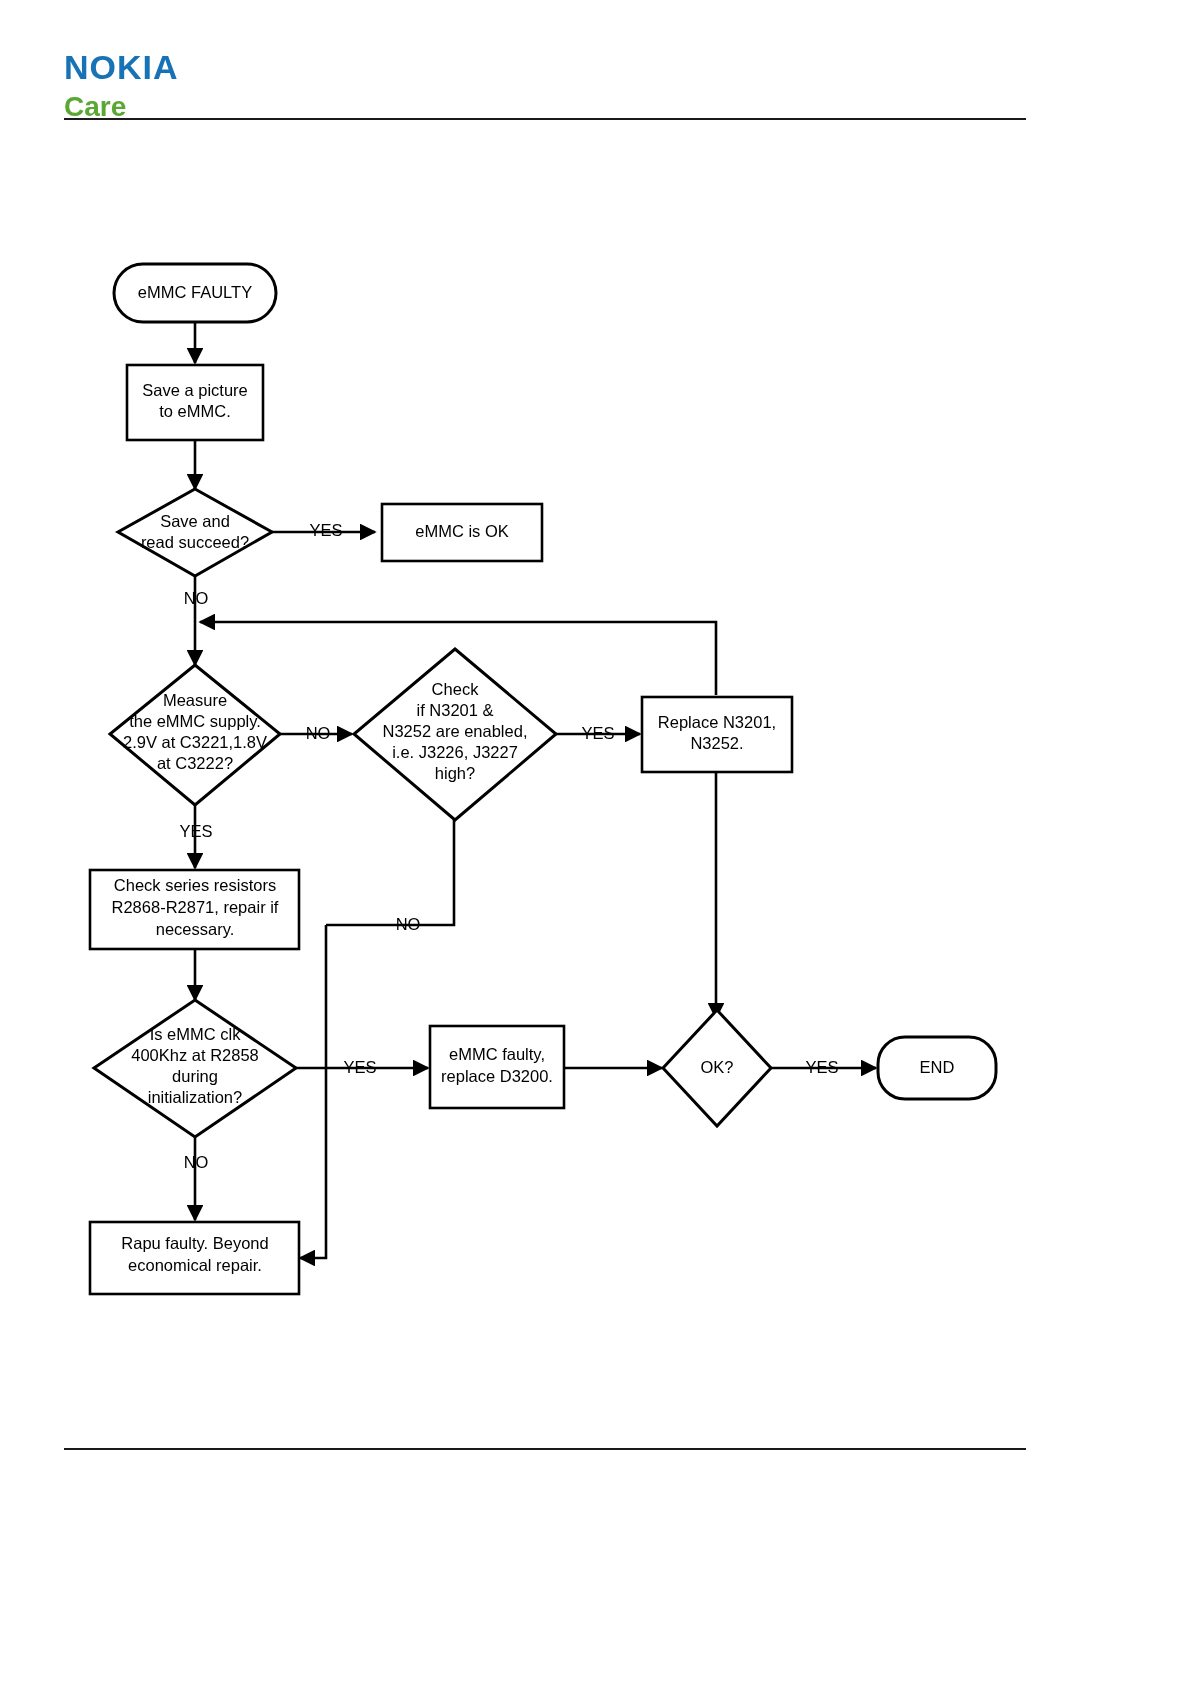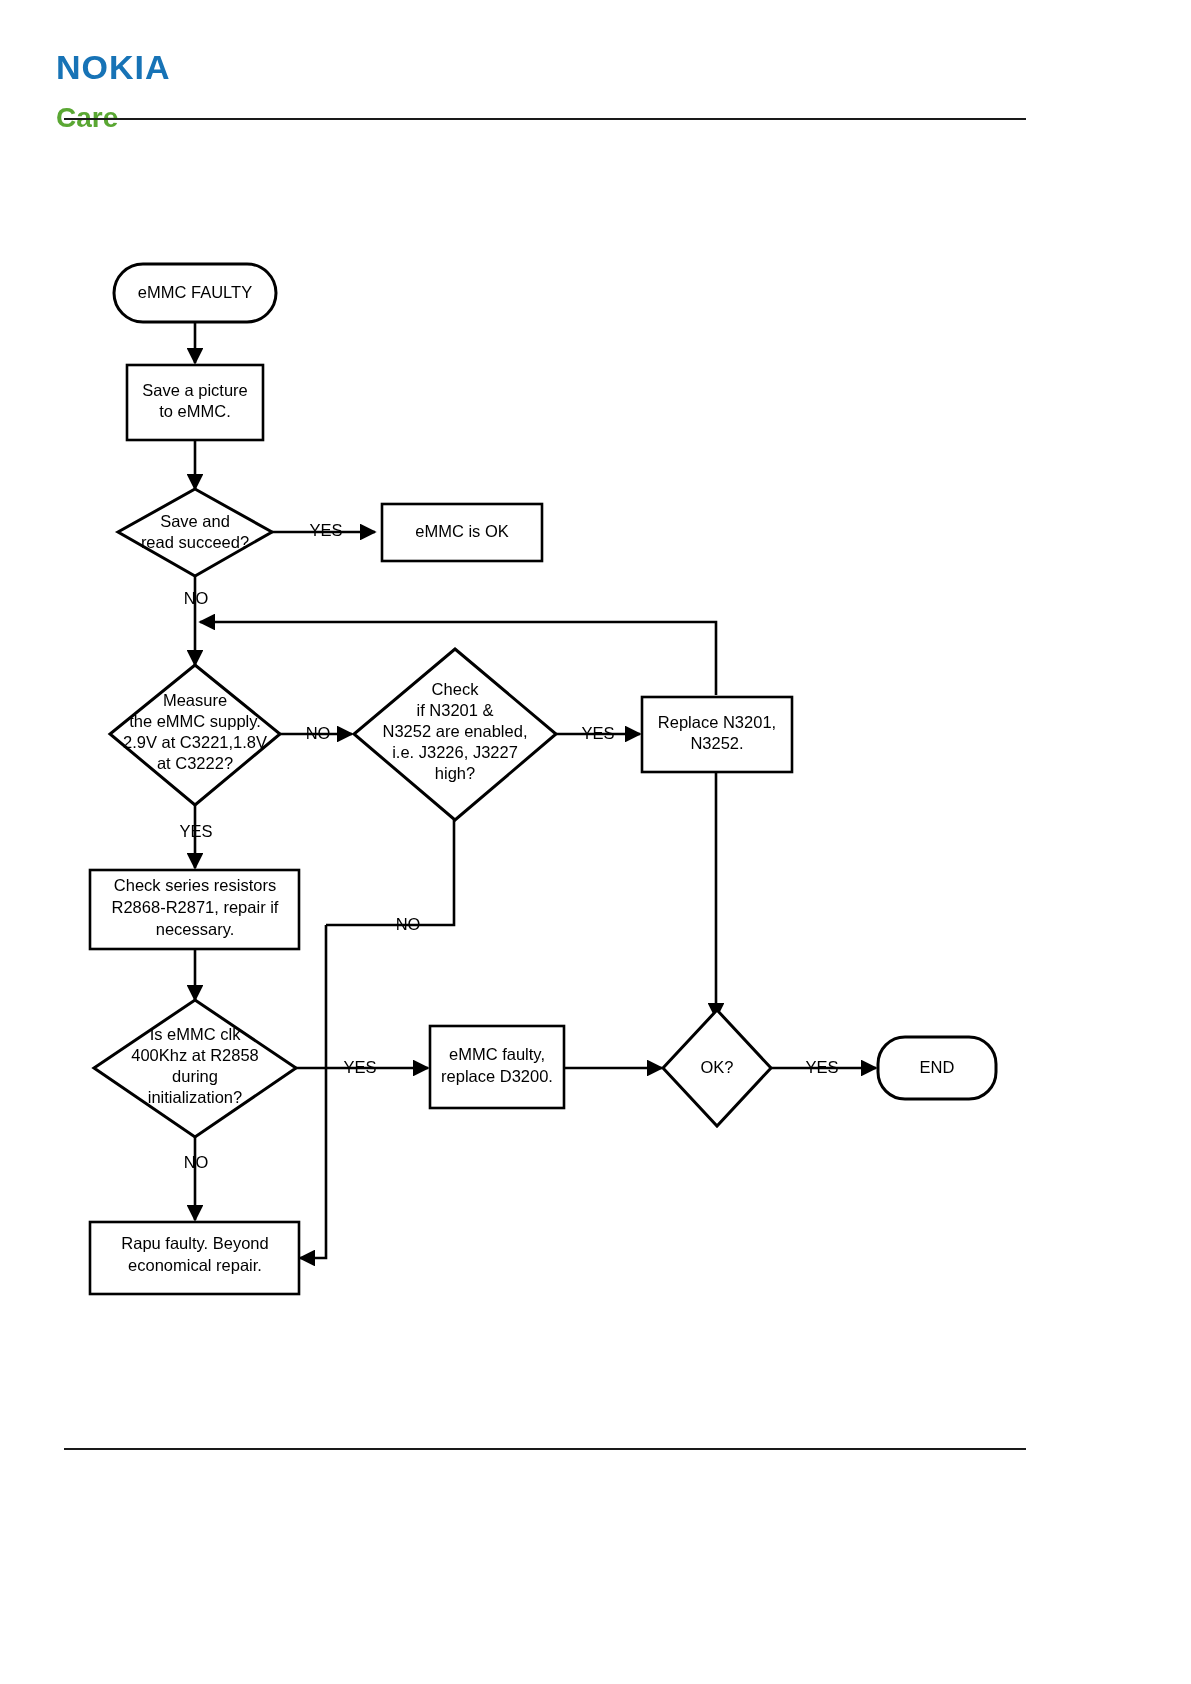--- a/index.html
+++ b/index.html
@@ -8,30 +8,30 @@
     width:1191px;height:1684px;
     background:#ffffff;
     font-family:"Liberation Sans", sans-serif;
     color:#000;
     position:relative;
     overflow:hidden;
   }
   .page{position:absolute;inset:0;}
 
   
-  .header{position:absolute;left:56px;top:50px;width:1063px;}
+  .header{position:absolute;left:64px;top:50px;width:1063px;}
   .logo-nokia{
     font-family:"Liberation Sans", sans-serif;
     font-size:34px;font-weight:bold;letter-spacing:1px;
     color:#1773b6;line-height:1.0;
   }
   .logo-care{
     font-family:"Liberation Sans", sans-serif;
     font-size:28px;font-weight:bold;letter-spacing:0px;
-    color:#5aa733;line-height:1.05;margin-top:19px;
+    color:#5aa733;line-height:1.05;margin-top:8px;
   }
   .rule-top{
     position:absolute;left:64px;top:118px;width:962px;height:0;
     border-top:2px solid #1a1a1a;
   }
   .rule-bottom{
     position:absolute;left:64px;top:1448px;width:962px;height:0;
     border-top:2px solid #1a1a1a;
   }
 

